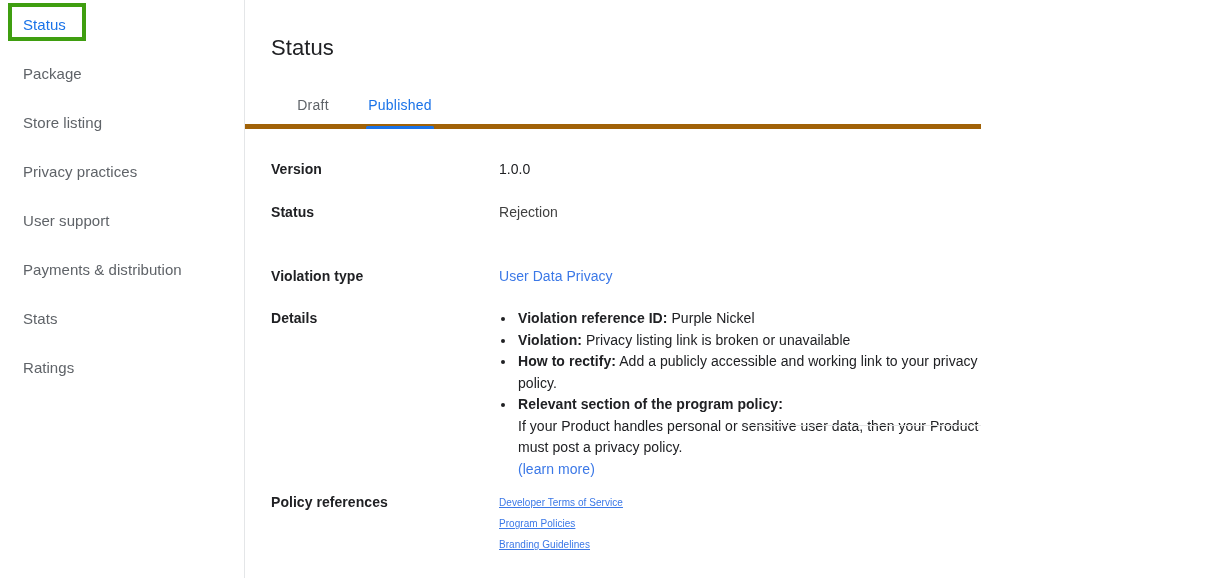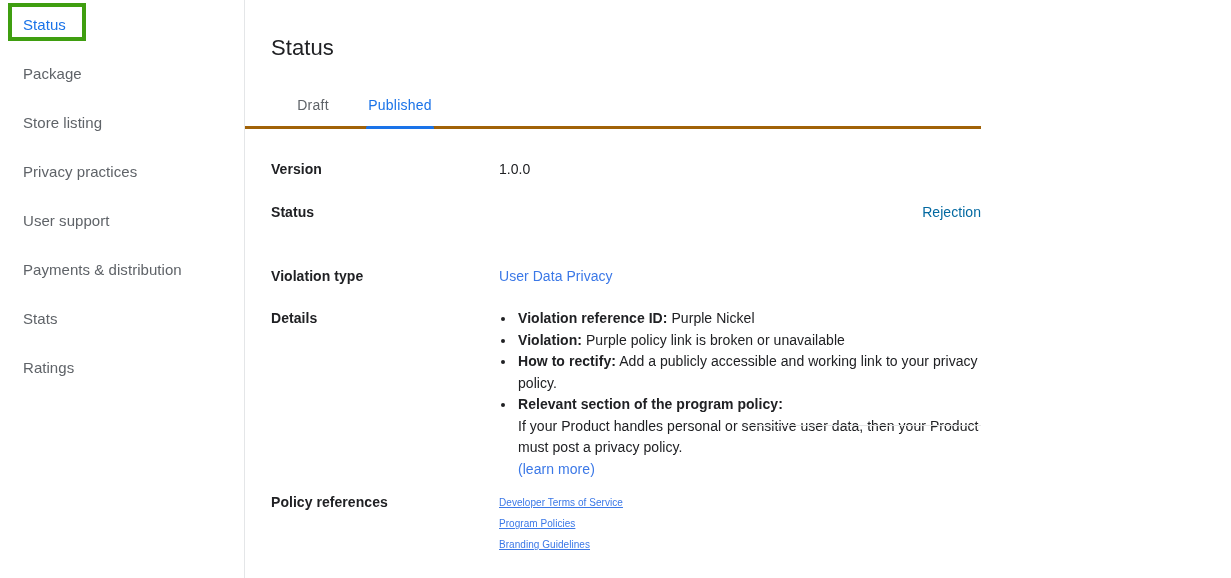--- a/index.html
+++ b/index.html
@@ -83,21 +83,21 @@
     color: #202124;
     letter-spacing: 0.1px;
   }
 
   .tabs {
     position: absolute;
     left: 0;
     top: 82px;
     right: 0;
     height: 47px;
-    border-bottom: 3px solid #a16207;
+    border-bottom: 5px solid #a16207;
     display: flex;
     align-items: flex-start;
   }
   .tab {
     position: relative;
     height: 46px;
     display: flex;
     align-items: center;
     justify-content: center;
     font-size: 14px;
@@ -151,21 +151,21 @@
     color: #202124;
     letter-spacing: 0.05px;
   }
   .row-version  { margin-top: 0px; }
   .row-status   { margin-top: 23px; }
   .row-date     { margin-top: 22px; }
   .row-vtype    { margin-top: 44px; }
   .row-details  { margin-top: 22px; }
   .row-policy   { margin-top: 12px; }
 
-  .value-rejection { color: #0369a1; text-align: right; }
+  .value-rejection { color: #404040; }
   .link {
     color: #3b78e7;
     text-decoration: none;
     cursor: pointer;
   }
 
   .divider {
     position: absolute;
     left: 499px;
     right: 0;
@@ -276,21 +276,21 @@
       </div>
 
       <div class="row row-details">
         <div class="row-label">Details</div>
         <div class="row-value">
           <ul class="bullets">
             <li>
               <span class="bullet-strong">Violation reference ID:</span><span> Purple Nickel</span>
             </li>
             <li>
-              <span class="bullet-strong">Violation:</span><span> Purple policy link is broken or unavailable</span>
+              <span class="bullet-strong">Violation:</span><span> Privacy listing link is broken or unavailable</span>
             </li>
             <li>
               <span class="bullet-strong">How to rectify:</span><span> Add a publicly accessible and working link to your privacy policy.</span>
             </li>
             <li>
               <span class="bullet-strong">Relevant section of the program policy:</span><span></span>
               <span class="sub-text">If your Product handles personal or sensitive user data, then your Product must post a privacy policy.</span>
               <a class="link sub-link">(learn more)</a>
             </li>
           </ul>

